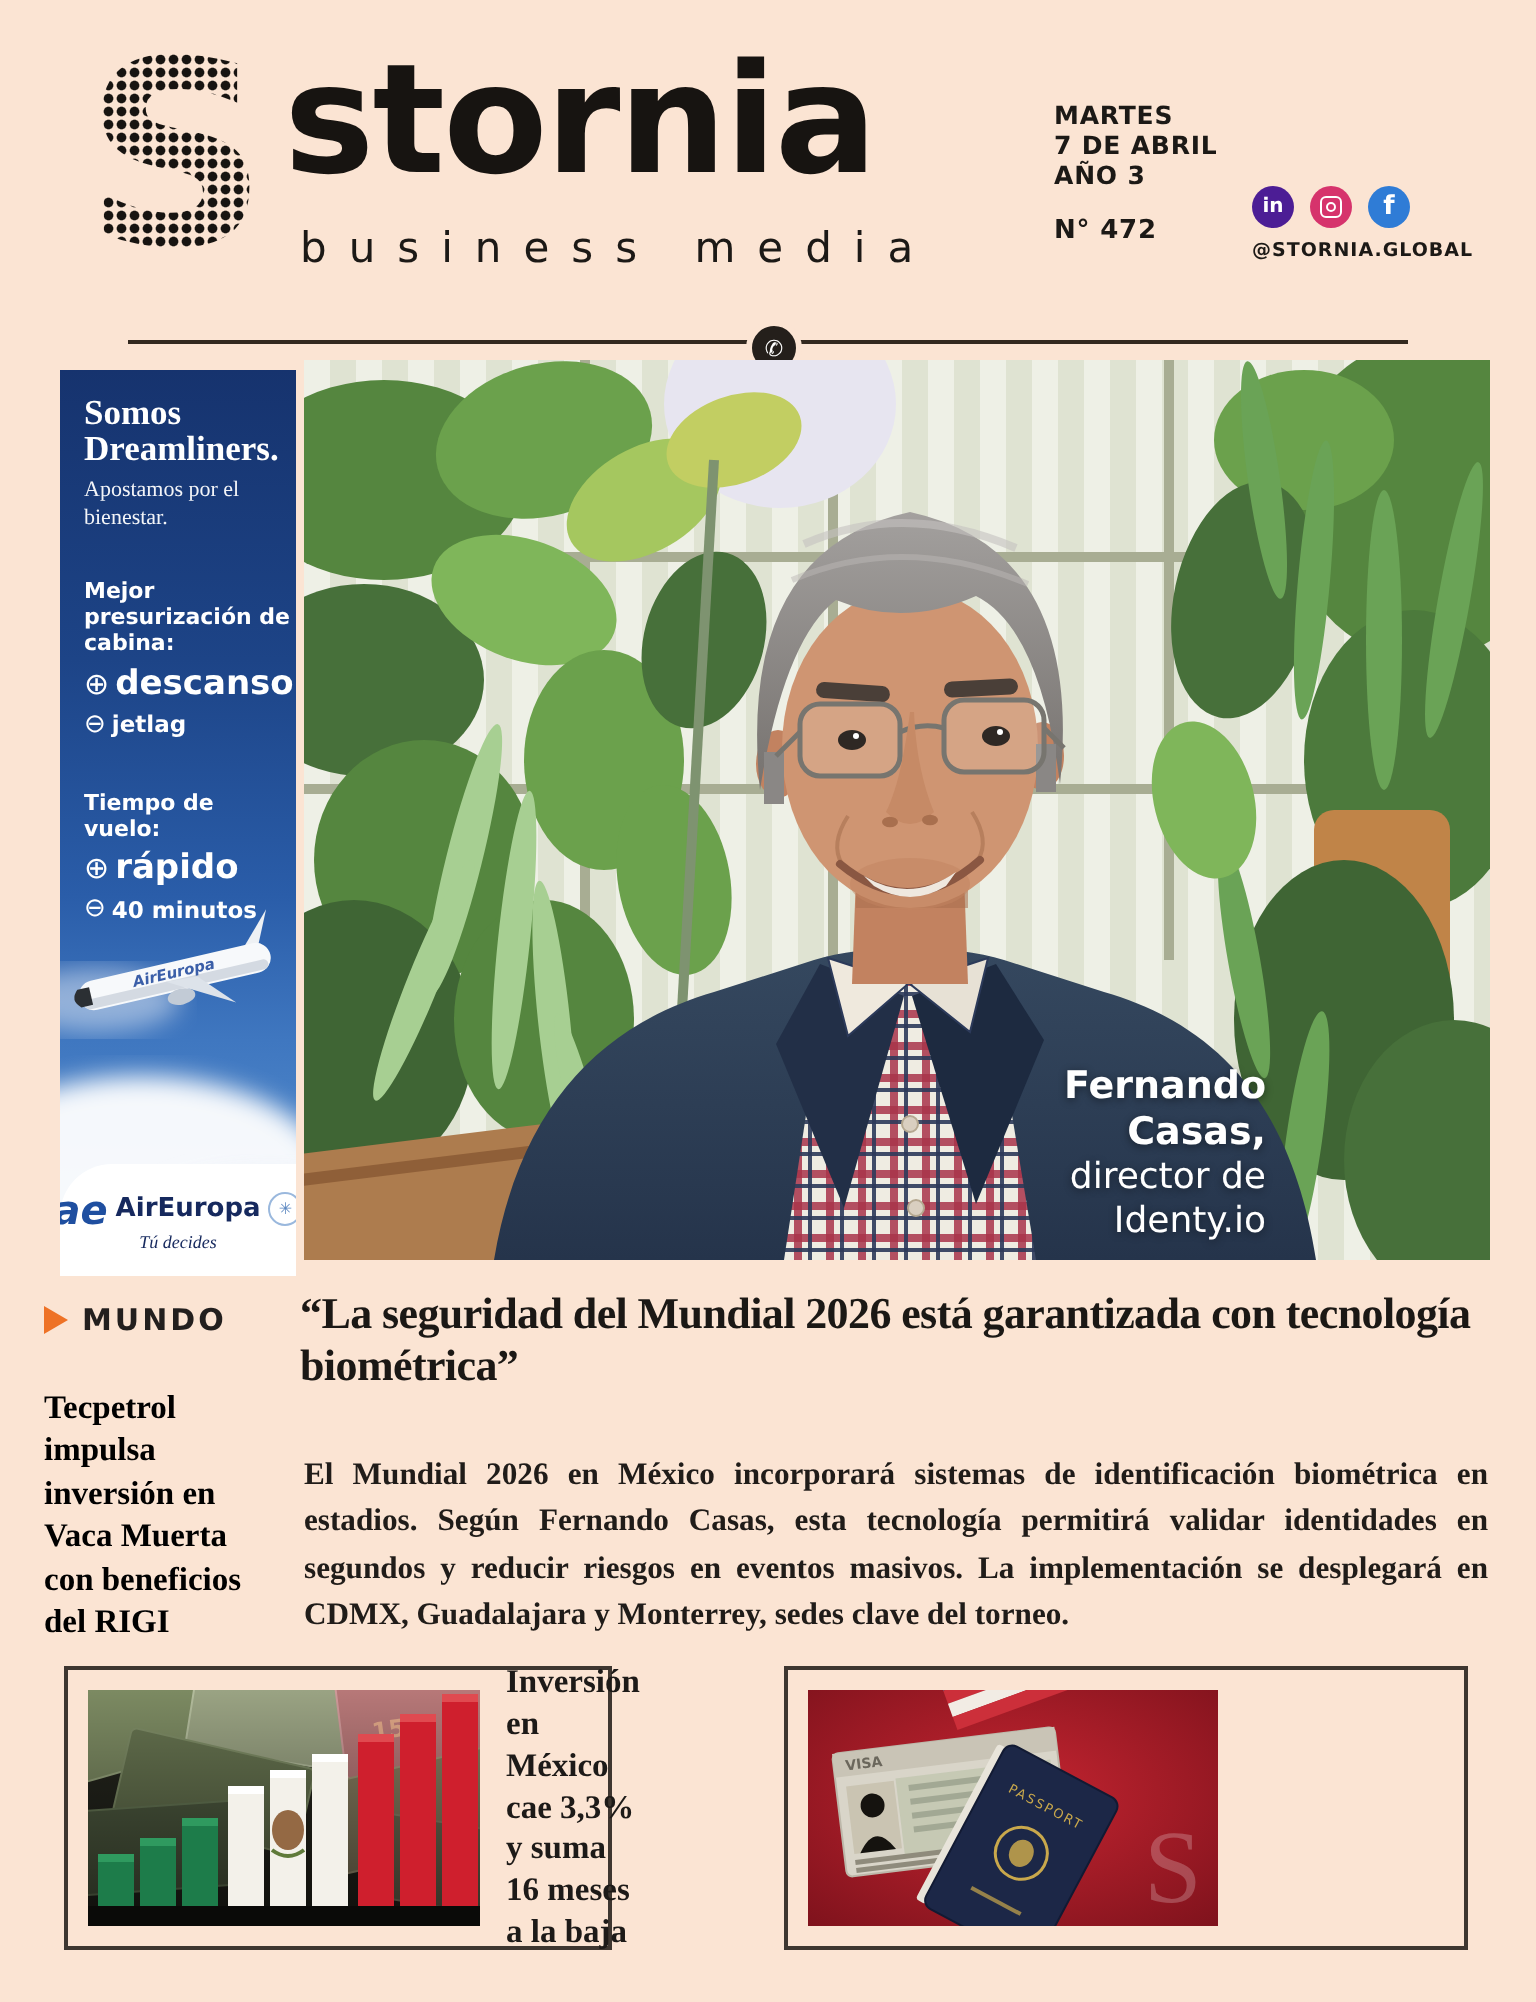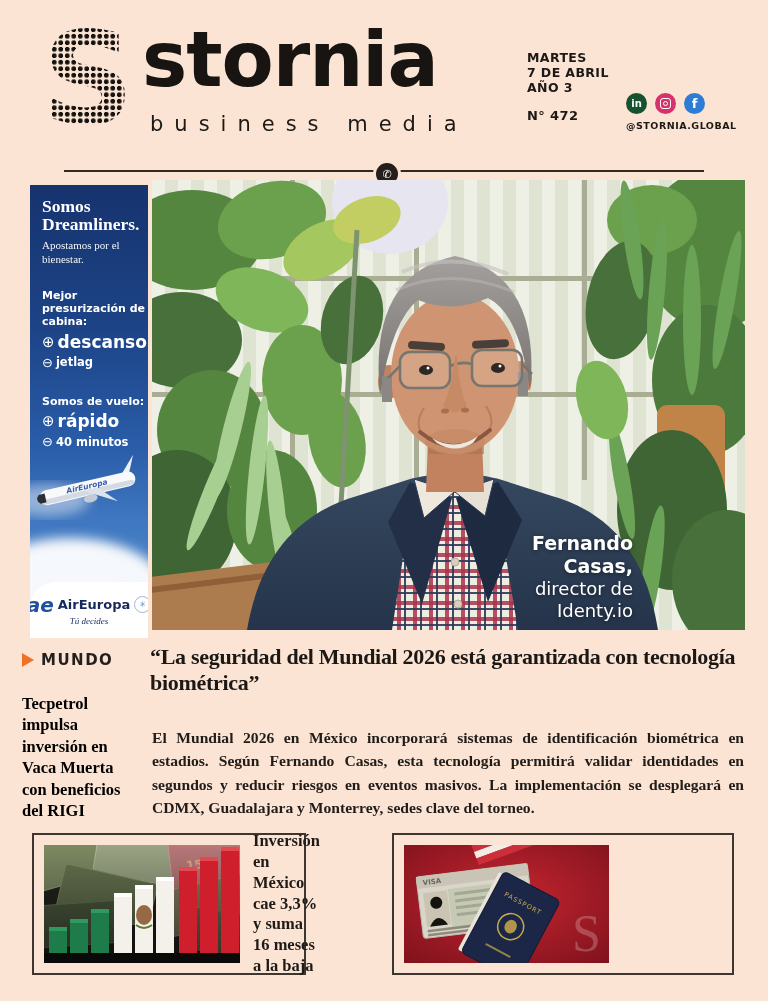--- a/index.html
+++ b/index.html
@@ -18,21 +18,21 @@
   .brand-tagline{position:absolute;left:150px;top:112px;font-size:21px;letter-spacing:11px;
     color:#1c1916;font-weight:500;}
   .issue-meta{position:absolute;left:527px;top:50px;color:#1c1916;font-weight:700;
     font-size:12.5px;line-height:1.2;letter-spacing:.4px;}
   .issue-no{position:absolute;left:527px;top:108px;color:#1c1916;font-weight:700;
     font-size:13px;letter-spacing:.4px;}
   .social-wrap{position:absolute;left:626px;top:93px;width:110px;text-align:left;}
   .social-row{display:flex;gap:8px;}
   .sicon{width:21px;height:21px;border-radius:50%;display:flex;align-items:center;
     justify-content:center;color:#fff;font-size:10px;font-weight:700;}
-  .sicon.li{background:#14532d;}
+  .sicon.li{background:#4c1d95;}
   .sicon.ig{background:#d6336c;}
   .sicon.fb{background:#2f7cd6;font-size:13px;}
   .ig-glyph{width:9px;height:9px;border:1.6px solid #fff;border-radius:3px;position:relative;}
   .ig-glyph::after{content:"";position:absolute;left:2px;top:2px;width:3px;height:3px;
     border:1.2px solid #fff;border-radius:50%;}
   .social-handle{margin-top:6px;font-size:9.5px;font-weight:700;color:#1c1916;letter-spacing:.5px;}
   .divider{position:absolute;left:64px;top:170px;width:640px;height:2px;background:#33291f;}
   .divider-dot{position:absolute;left:373px;top:160px;width:22px;height:22px;border-radius:50%;
     background:#241f1b;border:3px solid #fbe4d3;color:#fff;display:flex;align-items:center;
     justify-content:center;font-size:11px;}
@@ -137,21 +137,21 @@
         <span class="circ-glyph">⊕</span>
         <span>descanso</span>
       </div>
       <div class="ad-small">
         <span class="circ-glyph">⊖</span>
         <span>jetlag</span>
       </div>
     </div>
 
     <div class="ad-block2">
-      <div class="ad-label">Somos de vuelo:</div>
+      <div class="ad-label">Tiempo de vuelo:</div>
       <div class="ad-big">
         <span class="circ-glyph">⊕</span>
         <span>rápido</span>
       </div>
       <div class="ad-small">
         <span class="circ-glyph">⊖</span>
         <span>40 minutos</span>
       </div>
     </div>
 

